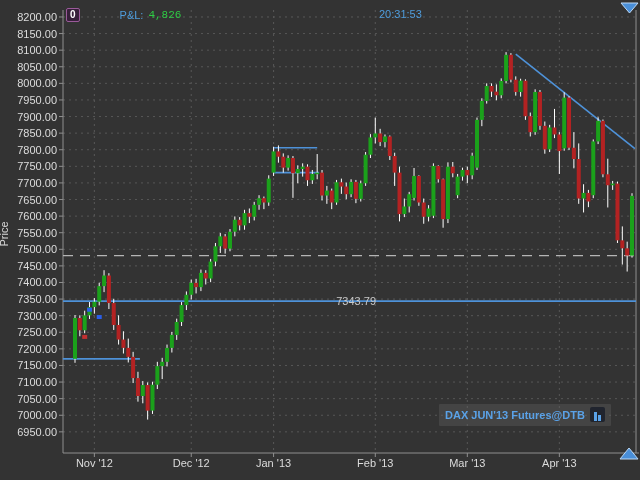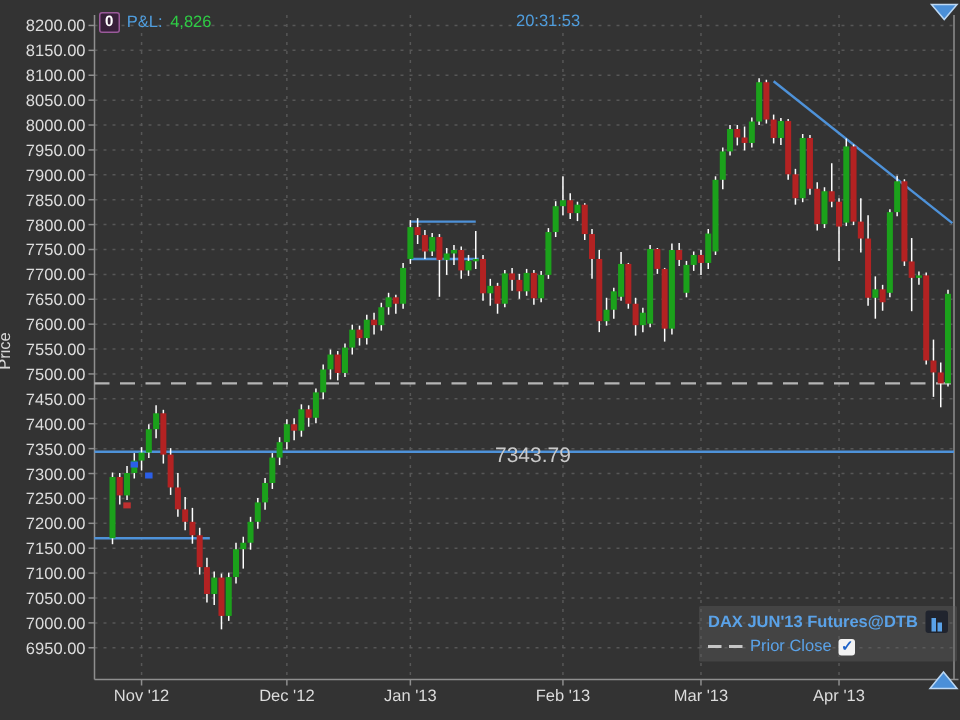--- a/index.html
+++ b/index.html
@@ -2,25 +2,25 @@
 <html><head>
 <meta charset="utf-8">
 <style>
   html,body{margin:0;padding:0;background:#333333;width:640px;height:480px;overflow:hidden;
     font-family:"Liberation Sans",sans-serif;}
   #wrap{position:relative;width:640px;height:340px;}
   #plot{position:absolute;left:0;top:0;}
   .hdr{position:absolute;top:8px;display:flex;align-items:center;gap:5px;font-size:11px;white-space:nowrap;}
   .badge{background:#37203a;border:1px solid #9a5a9a;color:#ffffff;font-weight:bold;font-size:10px;
     padding:0 3px;line-height:12px;border-radius:2px;}
-  .blue{color:#4f9ddd;}
-  .green{color:#2ecc44;}
-  .hline-label{position:absolute;left:330px;top:295px;width:46px;text-align:right;font-size:14px;color:#c9c9c9;}
+  .blue{color:#4f9ddd;margin-left:35px;}
+  .green{color:#2ecc44;font-family:Liberation Mono, monospace;}
+  .hline-label{position:absolute;left:330px;top:295px;width:46px;text-align:right;font-size:11px;color:#c9c9c9;}
   .price-axis-label{position:absolute;left:-9px;top:228px;transform:rotate(-90deg);font-size:11px;color:#d8d8d8;}
-  .legend{position:absolute;left:466px;top:404px;background:rgba(95,95,95,0.40);padding:3px 6px 4px 6px;
+  .legend{position:absolute;left:439px;top:404px;background:rgba(95,95,95,0.40);padding:3px 6px 4px 6px;
     display:flex;flex-direction:column;gap:3px;border-radius:1px;}
   .lrow{display:flex;align-items:center;gap:5px;font-size:11px;white-space:nowrap;}
   .sym{color:#5aa2e8;font-weight:bold;}
   .pclabel{color:#5aa2e8;}
   .dash{width:9px;height:2px;background:#c6c6c6;display:inline-block;}
   .cb{width:11px;height:11px;background:#f2f2f2;border-radius:2px;color:#1e62c8;font-size:10px;
     line-height:11px;text-align:center;font-weight:bold;}
   .cb::before{content:"\2713";}
   .licon{width:13px;height:13px;background:#20242e;border-radius:2px;display:inline-flex;
     align-items:flex-end;justify-content:center;gap:1px;padding:1px;}
@@ -399,21 +399,15 @@
   <div class="hline-label">7343.79</div>
 
   <div class="legend">
     <div class="lrow">
       <span class="sym">DAX JUN'13 Futures@DTB</span>
       <span class="licon">
           <i style="height:9px;"></i>
           <i style="height:6px;"></i>
         </span>
     </div>
-    <div class="lrow">
-      <span class="dash"></span>
-        <span class="dash"></span>
-      <span class="pclabel">Prior Close</span>
-      <span class="cb"></span>
-    </div>
   </div>
 
 </div>
 
 </body></html>

